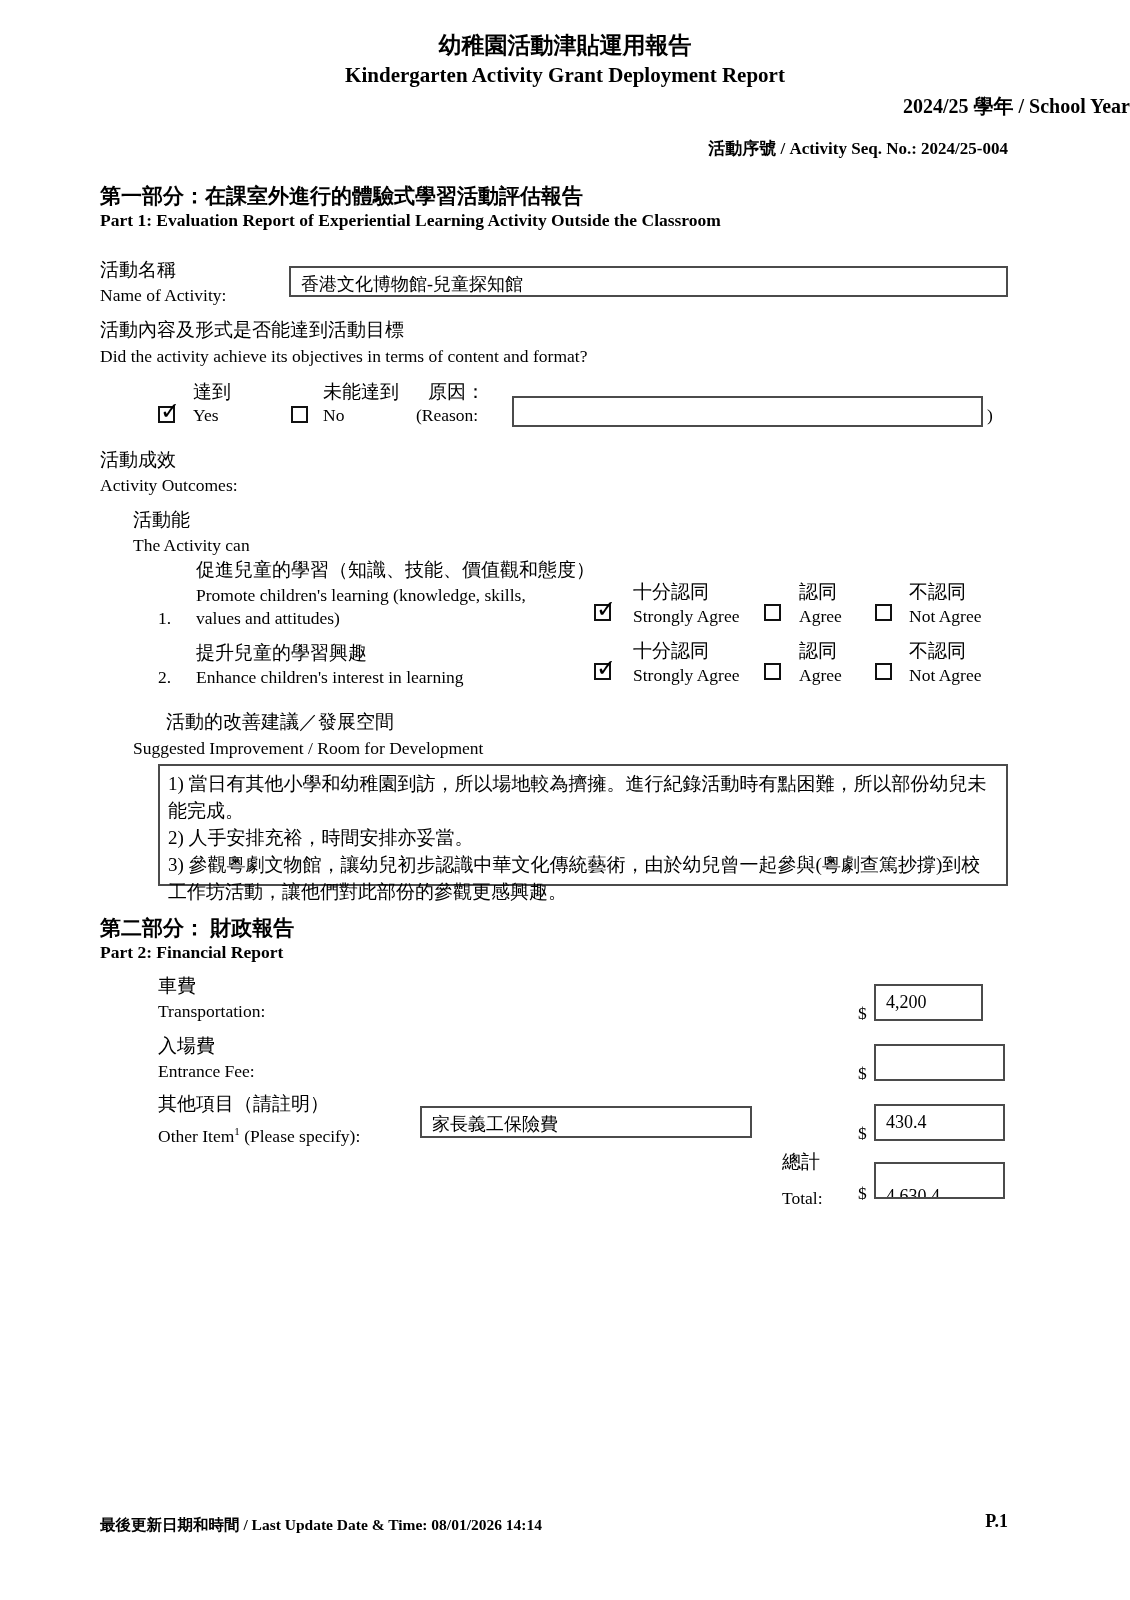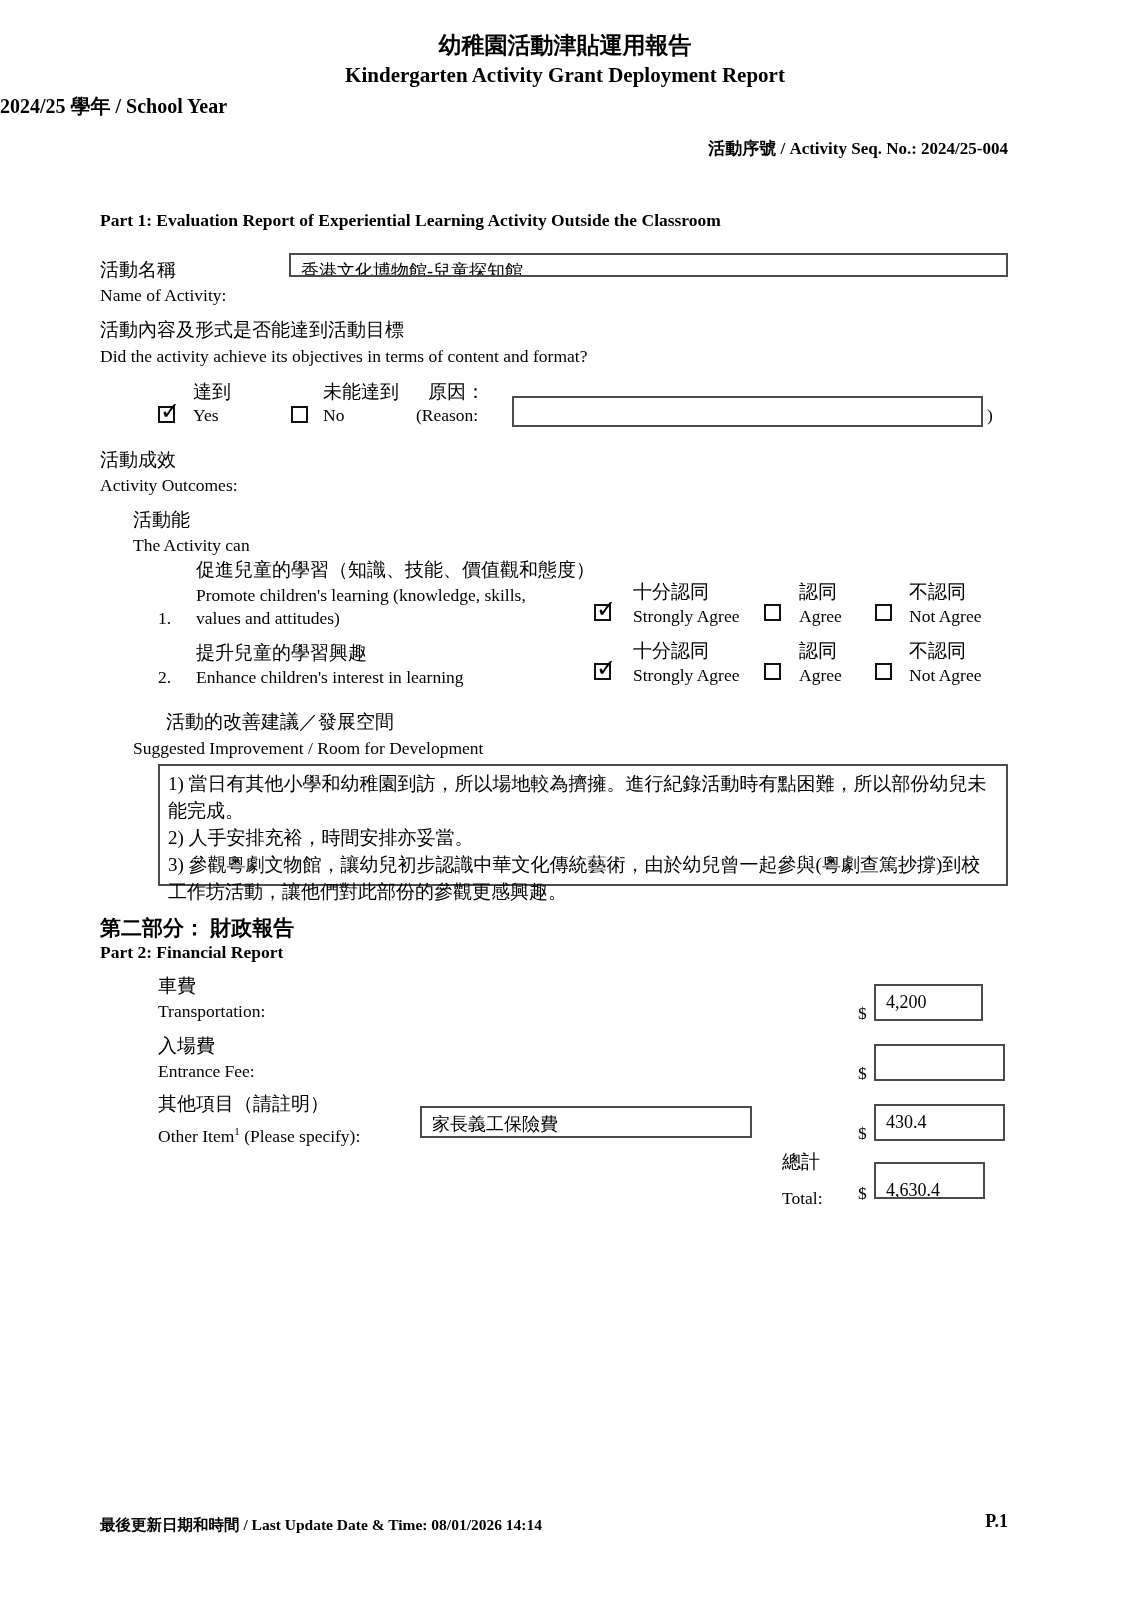--- a/index.html
+++ b/index.html
@@ -60,28 +60,29 @@
   .pageno{font-size:18px;font-weight:bold;}
   sup{font-size:11px;}
 </style>
 </head>
 <body>
 
 <div class="page">
 
   <div class="abs title-zh" style="top:30px;left:0;width:100%;text-align:center;">幼稚園活動津貼運用報告</div>
   <div class="abs title-en" style="top:63px;left:0;width:100%;text-align:center;">Kindergarten Activity Grant Deployment Report</div>
-  <div class="abs title-year" style="top:93px;left:0;width:100%;text-align:left;">2024/25 學年 / School Year</div>
+  <div class="abs title-year" style="top:93px;left:0;width:100%;text-align:right;">2024/25 學年 / School Year</div>
   <div class="abs seq" style="top:137px;right:122px;">活動序號 / Activity Seq. No.: 2024/25-004</div>
 
+  <div class="abs h-zh" style="top:182px;left:100px;">第一部分：在課室外進行的體驗式學習活動評估報告</div>
   <div class="abs h-en" style="top:210px;left:100px;">Part 1: Evaluation Report of Experiential Learning Activity Outside the Classroom</div>
 
   <div class="abs zh" style="top:258px;left:100px;">活動名稱</div>
   <div class="abs en" style="top:284px;left:100px;">Name of Activity:</div>
-  <div class="field-box" style="left:289px;top:253px;width:719px;height:24px;">香港文化博物館-兒童探知館</div>
+  <div class="field-box" style="left:289px;top:266px;width:719px;height:31px;">香港文化博物館-兒童探知館</div>
 
   <div class="abs zh" style="top:318px;left:100px;">活動內容及形式是否能達到活動目標</div>
   <div class="abs en" style="top:345px;left:100px;">Did the activity achieve its objectives in terms of content and format?</div>
 
   <div class="abs zh" style="top:380px;left:193px;">達到</div>
   <div class="abs zh" style="top:380px;left:323px;">未能達到</div>
   <div class="abs zh" style="top:380px;left:428px;">原因：</div>
 
   <span class="checkbox" style="left:158px;top:406px;">
       <span class="mark">✓</span>
@@ -164,18 +165,18 @@
 
   <div class="abs zh" style="top:1092px;left:158px;">其他項目（請註明）</div>
   <div class="abs en" style="top:1120px;left:158px;"><span>Other Item</span><sup>1</sup><span> (Please specify):</span></div>
   <div class="field-box" style="left:420px;top:1106px;width:332px;height:32px;">家長義工保險費</div>
   <div class="abs en" style="top:1122px;left:858px;">$</div>
   <div class="field-box" style="left:874px;top:1104px;width:131px;height:37px;padding-top:6px;">430.4</div>
 
   <div class="abs zh" style="top:1150px;left:782px;">總計</div>
   <div class="abs en" style="top:1178px;left:782px;margin-top:9px;">Total:</div>
   <div class="abs en" style="top:1182px;left:858px;">$</div>
-  <div class="field-box" style="left:874px;top:1162px;width:111px;height:37px;padding-top:16px;">4,630.4</div>
+  <div class="field-box" style="left:874px;top:1162px;width:131px;height:37px;padding-top:22px;">4,630.4</div>
 
   <div class="abs footer" style="top:1515px;left:100px;">最後更新日期和時間 / Last Update Date &amp; Time: 08/01/2026 14:14</div>
   <div class="abs pageno" style="top:1511px;right:122px;">P.1</div>
 
 </div>
 
 </body></html>

